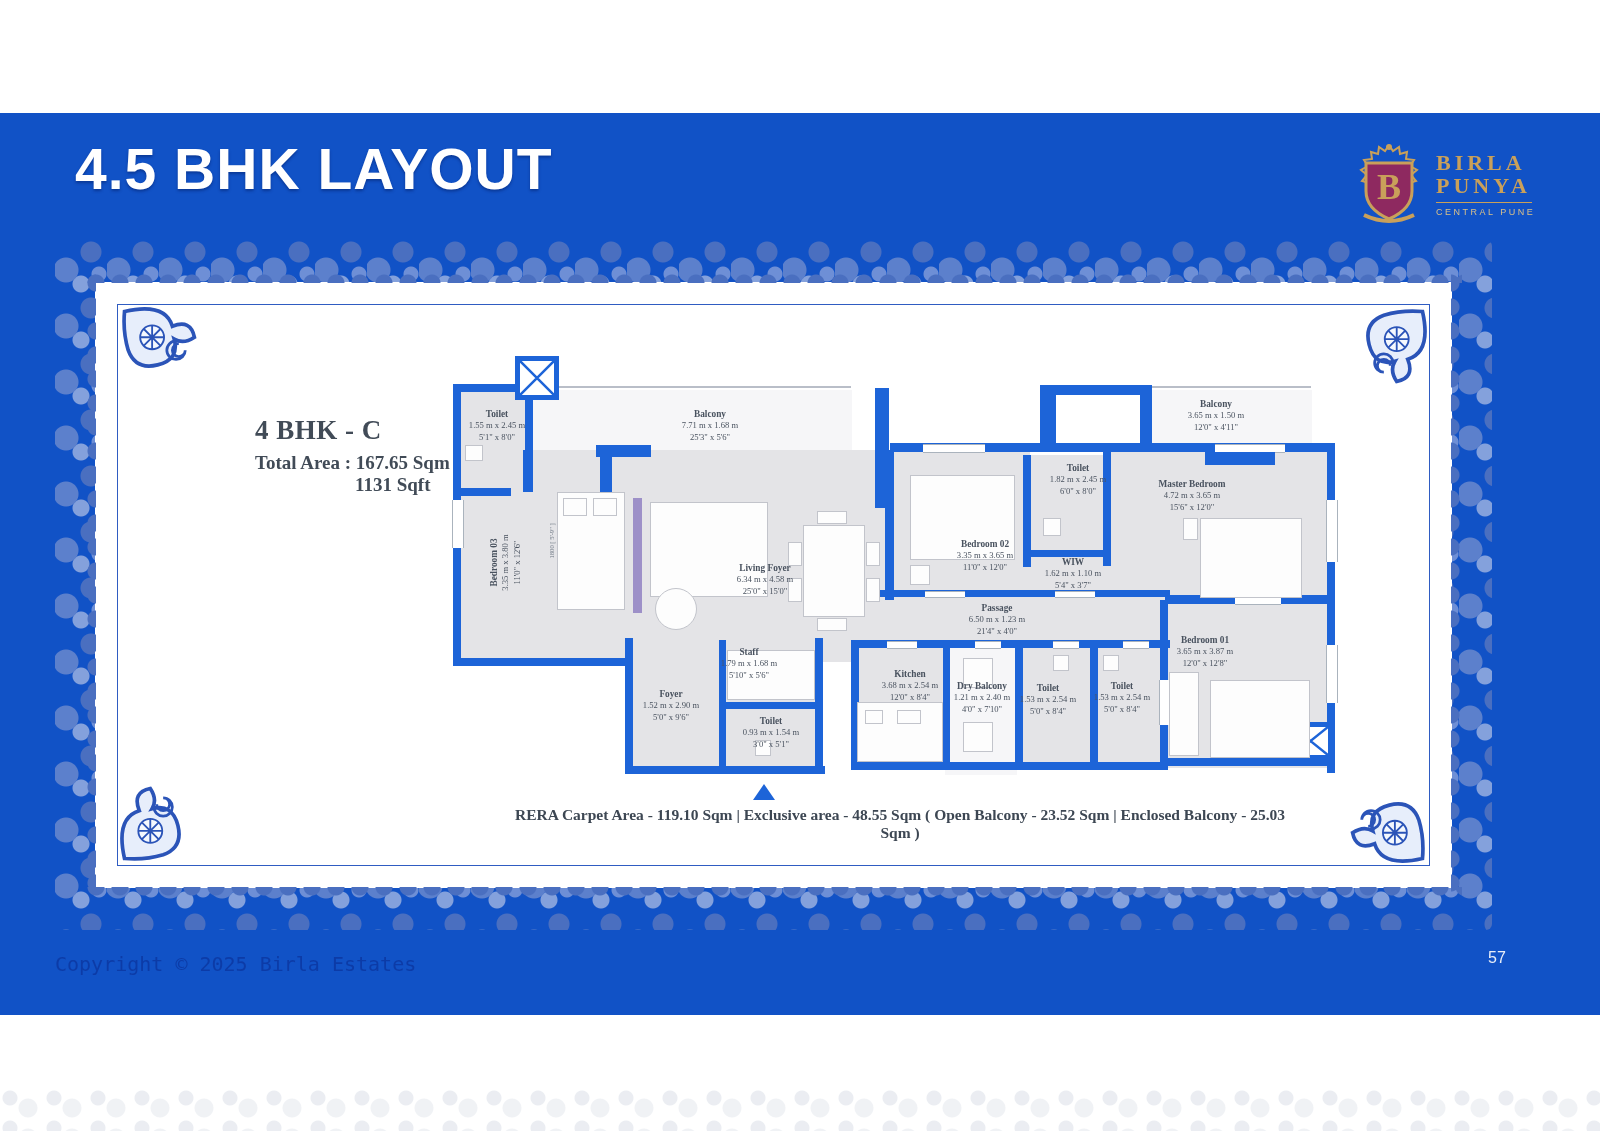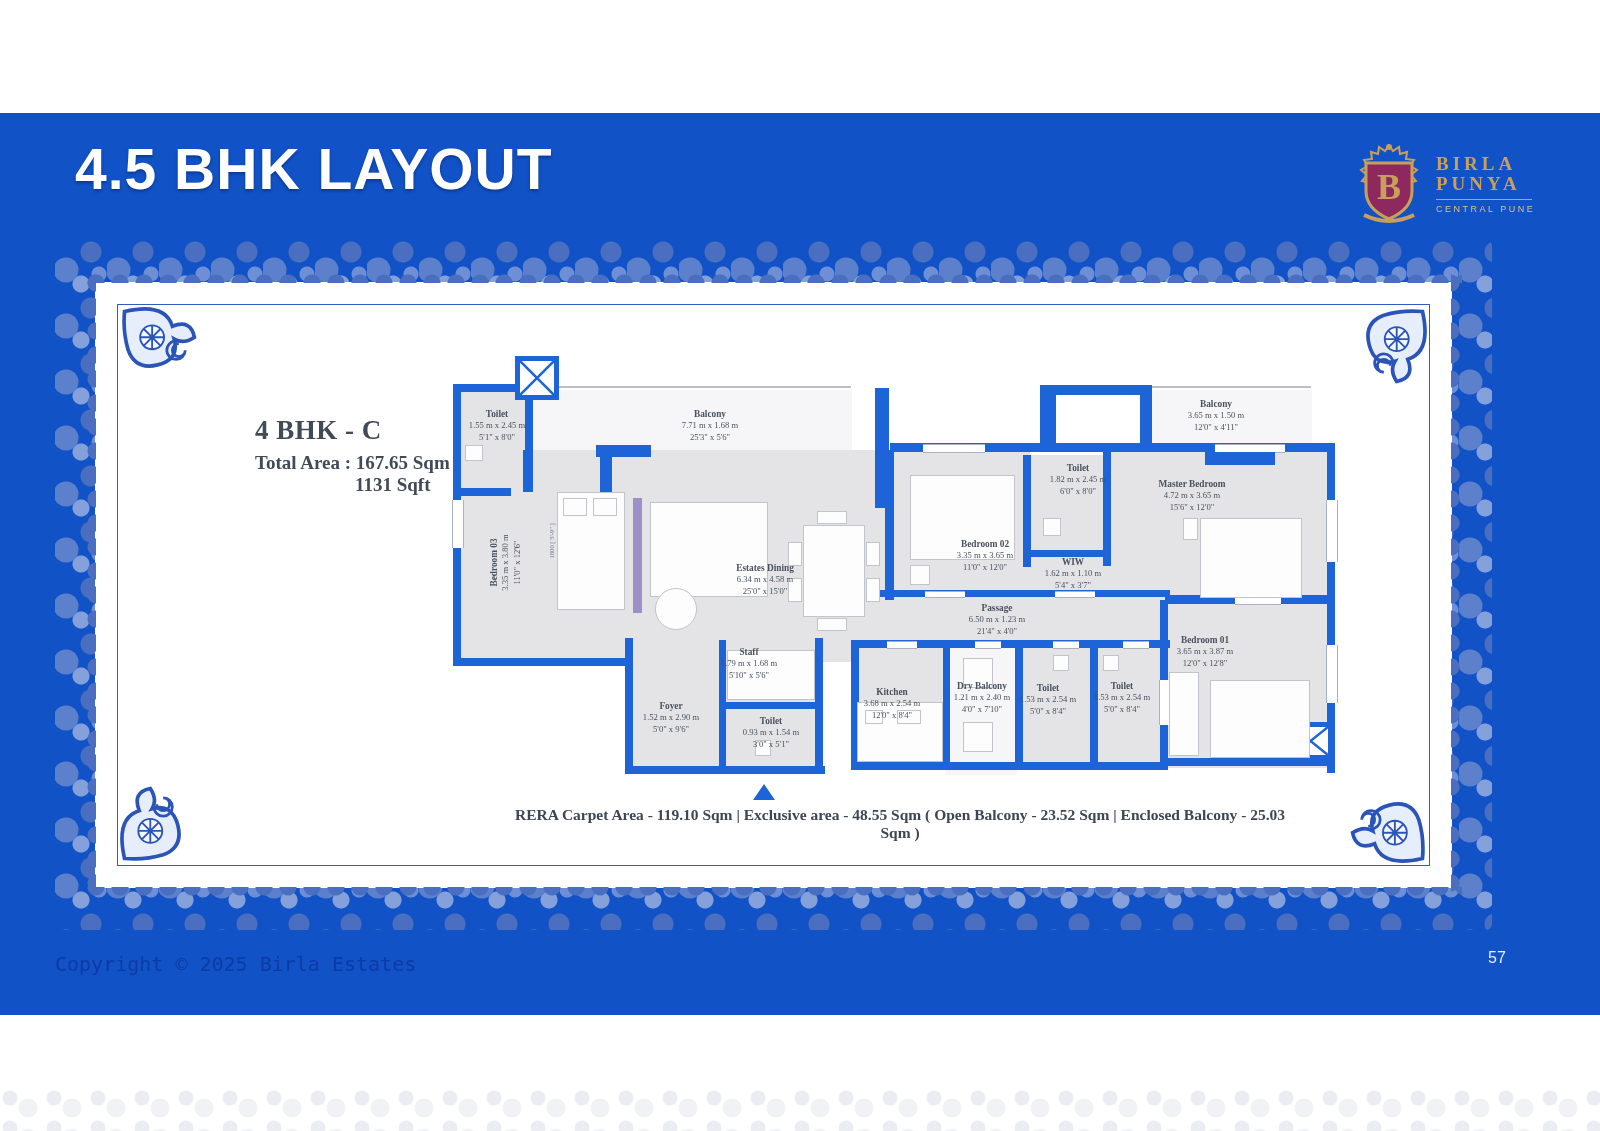--- a/index.html
+++ b/index.html
@@ -8,21 +8,21 @@
 
   
   #band{position:absolute;left:0;top:113px;width:1600px;height:902px;background:#1152c6;}
 
   
   #page-title{position:absolute;left:75px;top:136px;color:#ffffff;font-size:57px;font-weight:800;
       letter-spacing:1px;text-shadow:0 2px 3px rgba(0,25,90,.45);}
   #logo{position:absolute;left:1352px;top:138px;width:230px;height:92px;display:flex;align-items:center;}
   #logo .crest{width:74px;height:86px;flex:0 0 auto;}
   #logo .brand{margin-left:10px;color:#c9a05a;font-family:"Liberation Serif",serif;}
-  #logo .b1,#logo .b2{font-size:19px;letter-spacing:4px;font-weight:700;line-height:1.05;}
+  #logo .b1,#logo .b2{font-size:22px;letter-spacing:4px;font-weight:700;line-height:1.05;}
   #logo .rule{width:96px;border-top:1.5px solid #c9a05a;margin:5px 0 4px 0;}
   #logo .tag{font-size:9px;letter-spacing:2.5px;color:#d9c08a;font-family:"Liberation Sans",sans-serif;}
 
   
   #deco{position:absolute;left:55px;top:240px;width:1437px;height:690px;
     background-image:
       radial-gradient(circle at 11px 30px,#5c80cc 12px,transparent 13px),
       radial-gradient(circle at 36px 12px,#4a6fc0 10px,transparent 11px),
       radial-gradient(circle at 26px 44px,#84a1dc 8px,transparent 9px),
       radial-gradient(circle at 44px 34px,#6e8fd6 7px,transparent 8px);
@@ -265,21 +265,21 @@
     <b>Balcony</b>
       <span>7.71 m x 1.68 m</span>
       <span>25'3" x 5'6"</span>
     </div>
   <div class="rl vert" style="left:-5px;top:195px;width:110px;">
     <b>Bedroom 03</b>
       <span>3.35 m x 3.80 m</span>
       <span>11'0" x 12'6"</span>
     </div>
   <div class="rl" style="left:250px;top:212px;width:120px;">
-    <b>Estates Dining</b>
+    <b>Living Foyer</b>
       <span>6.34 m x 4.58 m</span>
       <span>25'0" x 15'0"</span>
     </div>
   <div class="rl" style="left:470px;top:188px;width:120px;">
     <b>Bedroom 02</b>
       <span>3.35 m x 3.65 m</span>
       <span>11'0" x 12'0"</span>
     </div>
   <div class="rl" style="left:578px;top:112px;width:90px;">
     <b>Toilet</b>
@@ -309,31 +309,31 @@
   <div class="rl" style="left:690px;top:284px;width:120px;">
     <b>Bedroom 01</b>
       <span>3.65 m x 3.87 m</span>
       <span>12'0" x 12'8"</span>
     </div>
   <div class="rl" style="left:253px;top:296px;width:82px;">
     <b>Staff</b>
       <span>1.79 m x 1.68 m</span>
       <span>5'10" x 5'6"</span>
     </div>
-  <div class="rl" style="left:175px;top:350px;width:82px;">
+  <div class="rl" style="left:175px;top:338px;width:82px;">
     <b>Foyer</b>
       <span>1.52 m x 2.90 m</span>
       <span>5'0" x 9'6"</span>
     </div>
   <div class="rl" style="left:275px;top:365px;width:82px;">
     <b>Toilet</b>
       <span>0.93 m x 1.54 m</span>
       <span>3'0" x 5'1"</span>
     </div>
-  <div class="rl" style="left:395px;top:318px;width:84px;margin-top:18px;">
+  <div class="rl" style="left:413px;top:318px;width:84px;">
     <b>Kitchen</b>
       <span>3.68 m x 2.54 m</span>
       <span>12'0" x 8'4"</span>
     </div>
   <div class="rl" style="left:487px;top:330px;width:80px;">
     <b>Dry Balcony</b>
       <span>1.21 m x 2.40 m</span>
       <span>4'0" x 7'10"</span>
     </div>
   <div class="rl" style="left:553px;top:332px;width:80px;">

